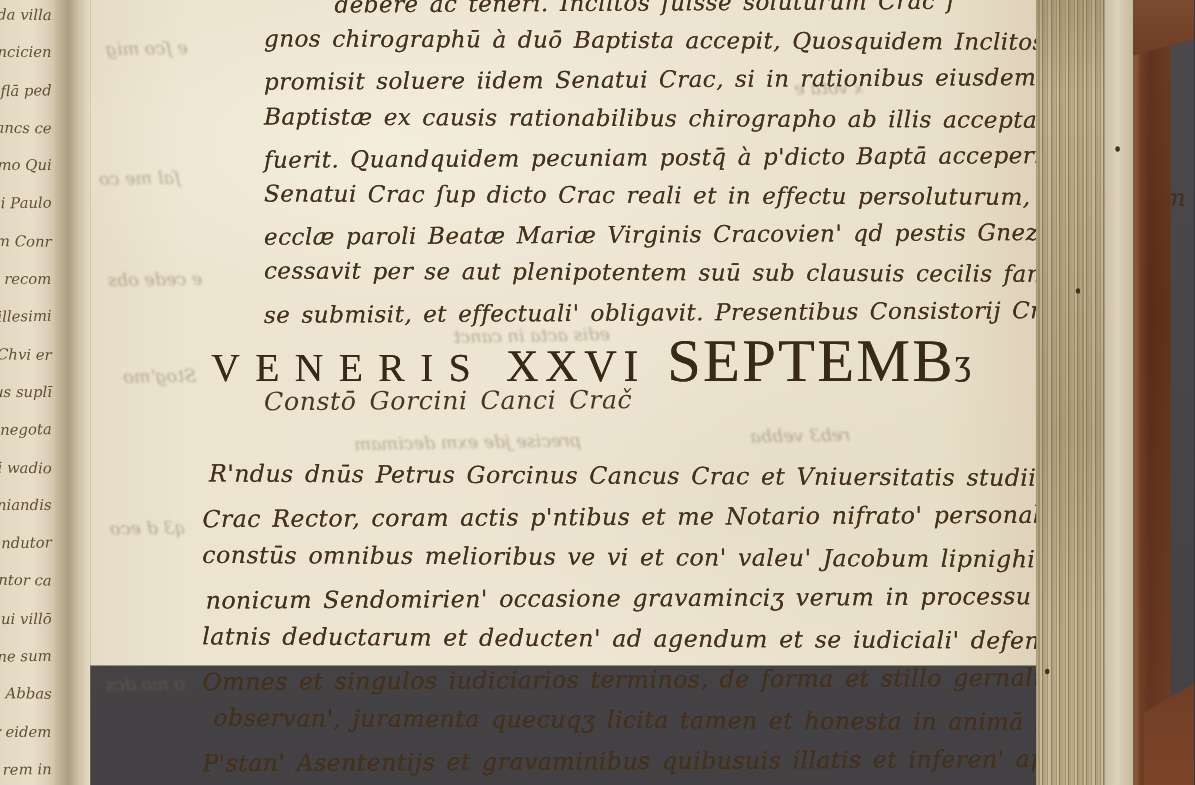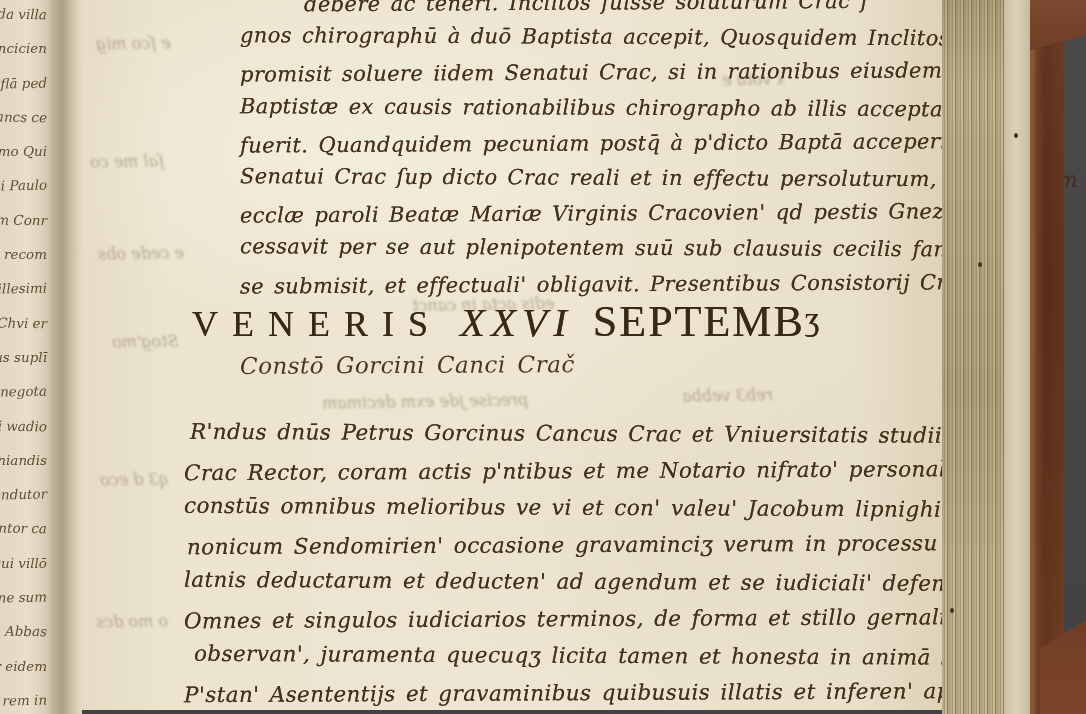--- a/index.html
+++ b/index.html
@@ -22,21 +22,21 @@
   }
   .frag:nth-child(3n){transform:rotate(-1deg);}
   .frag:nth-child(3n+1){transform:rotate(.8deg);}
   
   .gutter{
     position:absolute; left:50px; top:0; width:32px; height:714px; z-index:2;
     background:linear-gradient(90deg,#c9bda2,#ab9e82 38%,#cfc4aa 70%,#e5dcc6);
   }
   
   .main-page{
-    position:absolute; left:82px; top:0; width:860px; height:710px; z-index:2;
+    position:absolute; left:82px; top:0; width:860px; height:605px; z-index:2;
     background:
       radial-gradient(ellipse 55% 35% at 30% 22%, rgba(255,252,240,.35), transparent 70%),
       radial-gradient(ellipse 50% 40% at 70% 75%, rgba(221,211,186,.35), transparent 70%),
       linear-gradient(90deg,#e6dcc5,#ece4cf 10%,#eee6d3 55%,#e9e0ca 90%,#ded2b8);
   }
   .ghost{
     position:absolute; font-style:italic; white-space:nowrap;
     color:rgba(122,110,83,.5); filter:blur(1.05px);
     transform:scaleX(-1) rotate(1deg); font-size:16px;
   }
@@ -55,22 +55,22 @@
   .body-block .line:nth-child(even){transform:rotate(-.3deg);}
   .body-block .line:nth-child(1){margin-left:6px;}
   .body-block .line:nth-child(4){margin-left:3px;}
   .body-block .line:nth-child(7){margin-left:10px;}
   .heading{
     position:absolute; left:110px; top:296px; white-space:nowrap;
     font-family:"Liberation Serif", serif; font-style:normal; color:#392a17;
     text-shadow:0 0 .6px rgba(50,36,18,.9);
   }
   .heading .w1{font-size:36px; letter-spacing:14px;}
-  .heading .w2{font-size:41px; letter-spacing:6px; margin-left:14px;font-style:italic;}
-  .heading .w3{font-size:44px; letter-spacing:2px; margin-left:16px;}
+  .heading .w2{font-size:41px; letter-spacing:6px; margin-left:14px;}
+  .heading .w3{font-size:55px; letter-spacing:2px; margin-left:16px;}
   .heading .abbr{font-size:33px; vertical-align:6px;}
   .subheading{
     position:absolute; left:158px; top:352px; font-size:23px; font-style:italic;
     color:#4a3620; letter-spacing:.5px; word-spacing:4px; transform:rotate(-.3deg);
     white-space:nowrap;
   }
   
   .fore-edge{
     position:absolute; left:942px; top:0; width:62px; height:714px; z-index:2;
     background:

